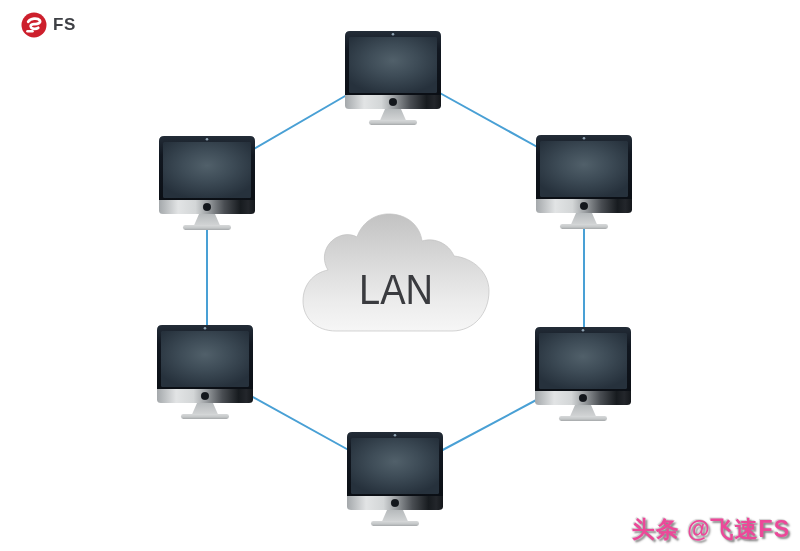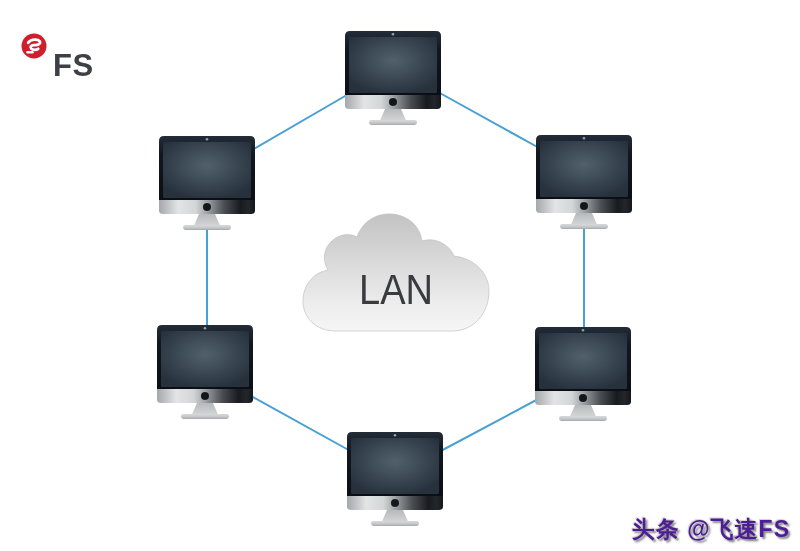--- a/index.html
+++ b/index.html
@@ -11,28 +11,27 @@
     font-family:"Liberation Sans",sans-serif;
   }
   .canvas{position:absolute;inset:0;}
   #net{position:absolute;left:0;top:0;}
   .logo{
     position:absolute;left:21px;top:12px;
     display:flex;align-items:center;gap:6px;
     z-index:5;
   }
   .logo-text{
-    font-size:31px;font-weight:700;color:#3e4045;letter-spacing:.5px;
+    font-size:17px;font-weight:700;color:#3e4045;letter-spacing:.5px;
     line-height:26px;
-    margin-top:41px;
   }
   .watermark{
     position:absolute;right:10px;bottom:6px;
     font-size:23px;font-weight:700;letter-spacing:1px;
-    color:#4c1d95;
+    color:#ec4899;
     text-shadow:2px 2px 2px rgba(125,125,125,.9), -1px -1px 1px rgba(168,168,168,.55);
     z-index:5;
     font-family:"Liberation Sans",sans-serif;
   }
 </style>
 </head>
 <body>
 
 <div class="canvas">
 

